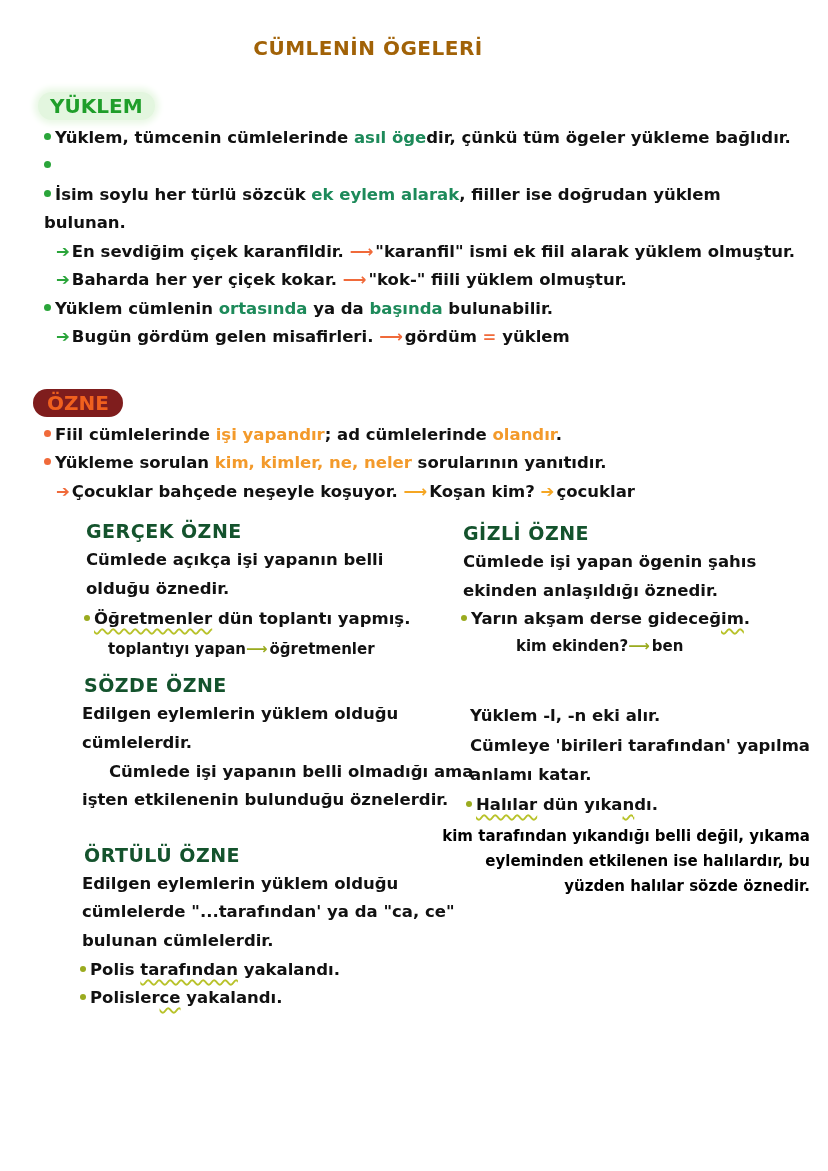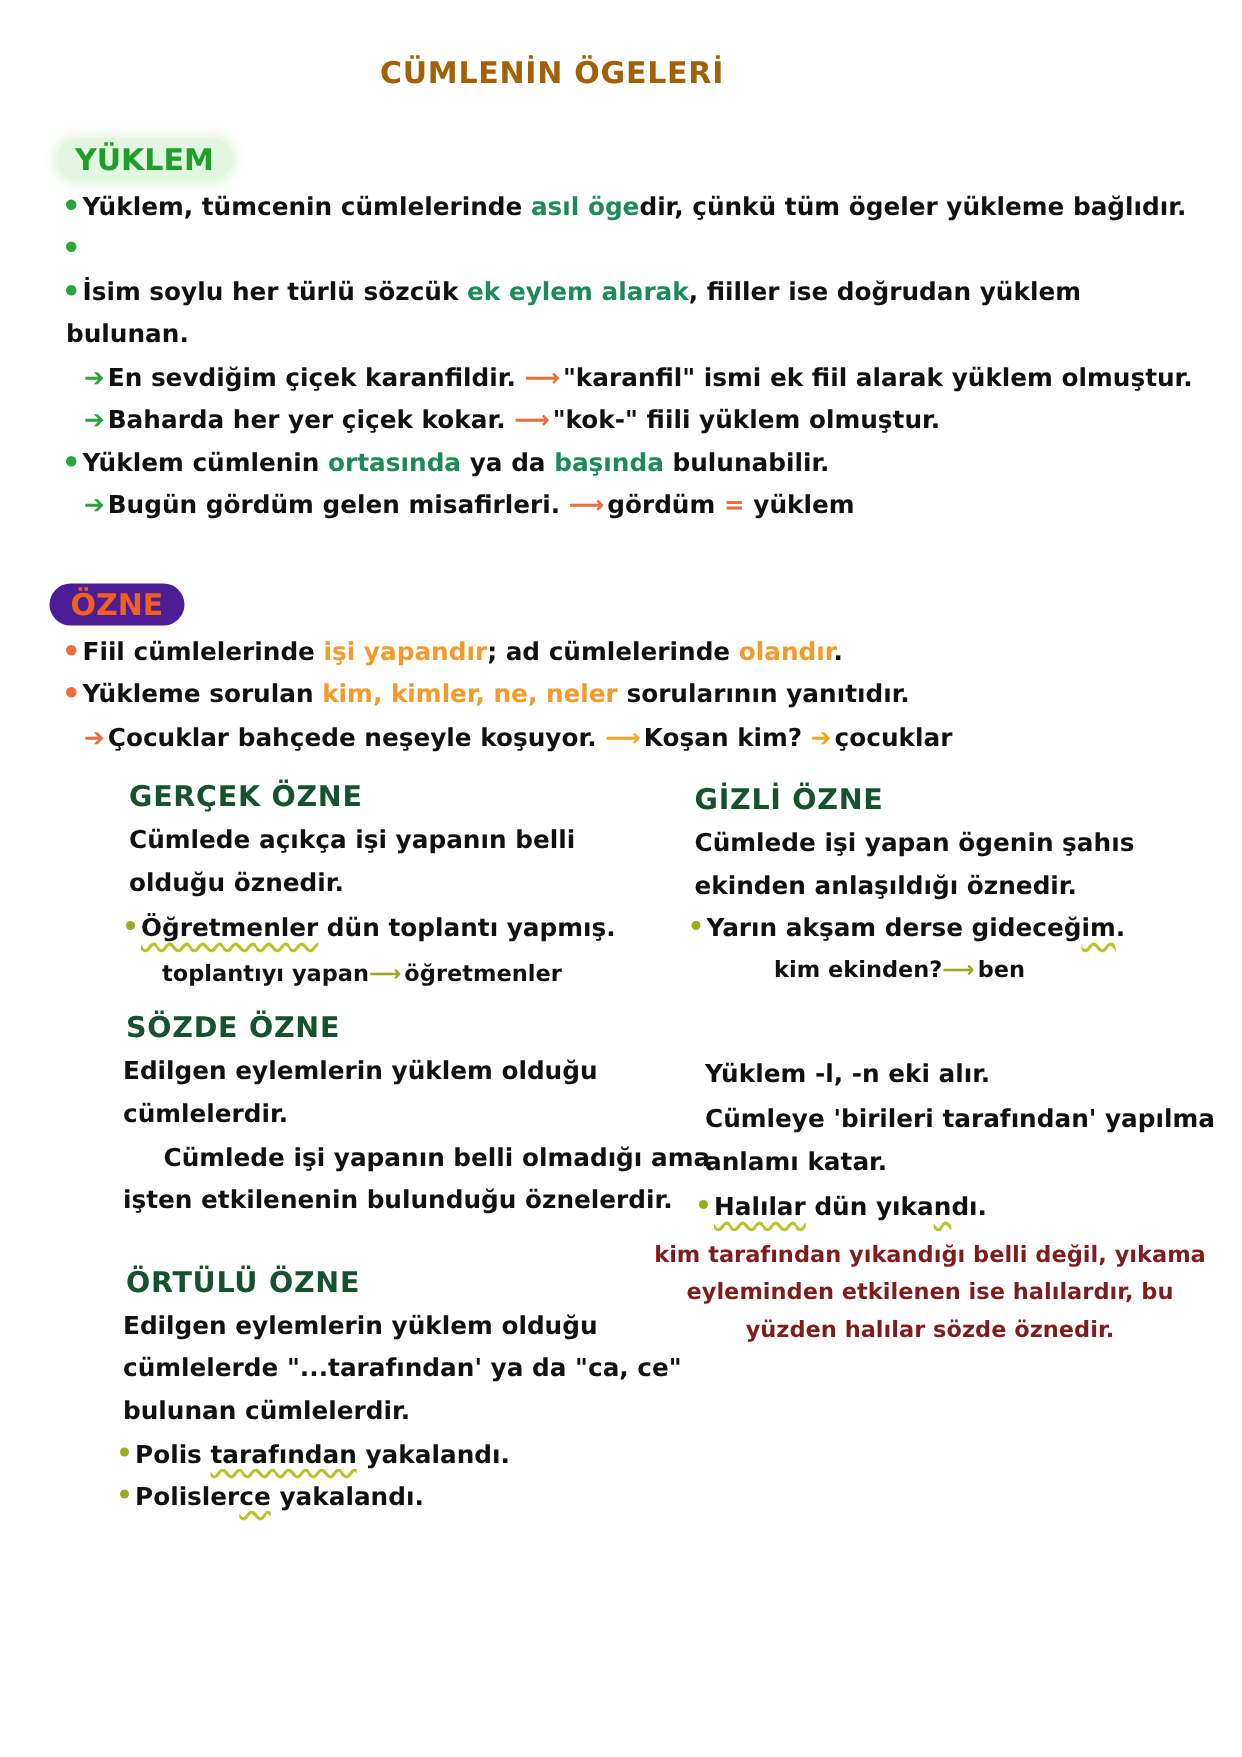--- a/index.html
+++ b/index.html
@@ -10,41 +10,41 @@
 
     .title {
       left: 0; width: 736px; top: 36px; text-align: center;
       font-size: 20px; font-weight: bold; color: #a16207; letter-spacing: 0.5px;
     }
 
     .section-label {
       font-size: 20px; font-weight: bold; padding: 2px 12px; border-radius: 14px;
     }
     .yuklem-label { left: 38px; top: 92px; color: #1f9e2a; background: #e3f6df; box-shadow: 0 0 6px 4px #eaf8e6; }
-    .ozne-label { left: 33px; top: 389px; color: #f0601e; background: #4c1d95; padding: 2px 14px; }
+    .ozne-label { left: 33px; top: 389px; color: #f0601e; background: #7f1d1d; padding: 2px 14px; }
 
     .line { font-size: 16.5px; font-weight: bold; line-height: 24px; color: #111; }
     .bullet { display: inline-block; width: 7px; height: 7px; border-radius: 50%; margin-right: 4px; vertical-align: middle; position: relative; top: -2px; }
     .bullet.green { background: #2aa53a; }
     .bullet.orange { background: #f06a3a; }
     .bullet.olive { background: #9aab1f; width: 6px; height: 6px; }
     .arrow { font-weight: bold; margin-right: 2px; }
     .arrow.green { color: #2aa53a; }
     .arrow.orange { color: #f06a3a; }
     .arrow.amber { color: #f5a623; }
     .arrow.olive { color: #9aab1f; }
 
     .hl-green { color: #1d8a5a; }
     .hl-orange { color: #f39a2b; }
     .eq { color: #f06a3a; }
 
     .sub-title { font-size: 19px; font-weight: bold; color: #14532d; letter-spacing: 0.5px; }
     .body-text { font-size: 16.5px; font-weight: bold; line-height: 28px; color: #111; }
     .small-text { font-size: 15px; font-weight: bold; color: #111; }
-    .center-text { font-size: 15px; font-weight: bold; line-height: 26px; color: #7f1d1d; text-align: center; }
+    .center-text { font-size: 15px; font-weight: bold; line-height: 26px; color: #000000; text-align: right; }
 
     .wavy { text-decoration: underline wavy #b8c22a; text-decoration-thickness: 1.5px; text-underline-offset: 4px; }
 
     .page-number { right: 20px; top: 1134px; font-size: 24px; font-weight: bold; color: #ec4899; margin-top: 43px; }
   </style>
 </head>
 <body>
 
 <div class="abs title">CÜMLENİN ÖGELERİ</div>
 

